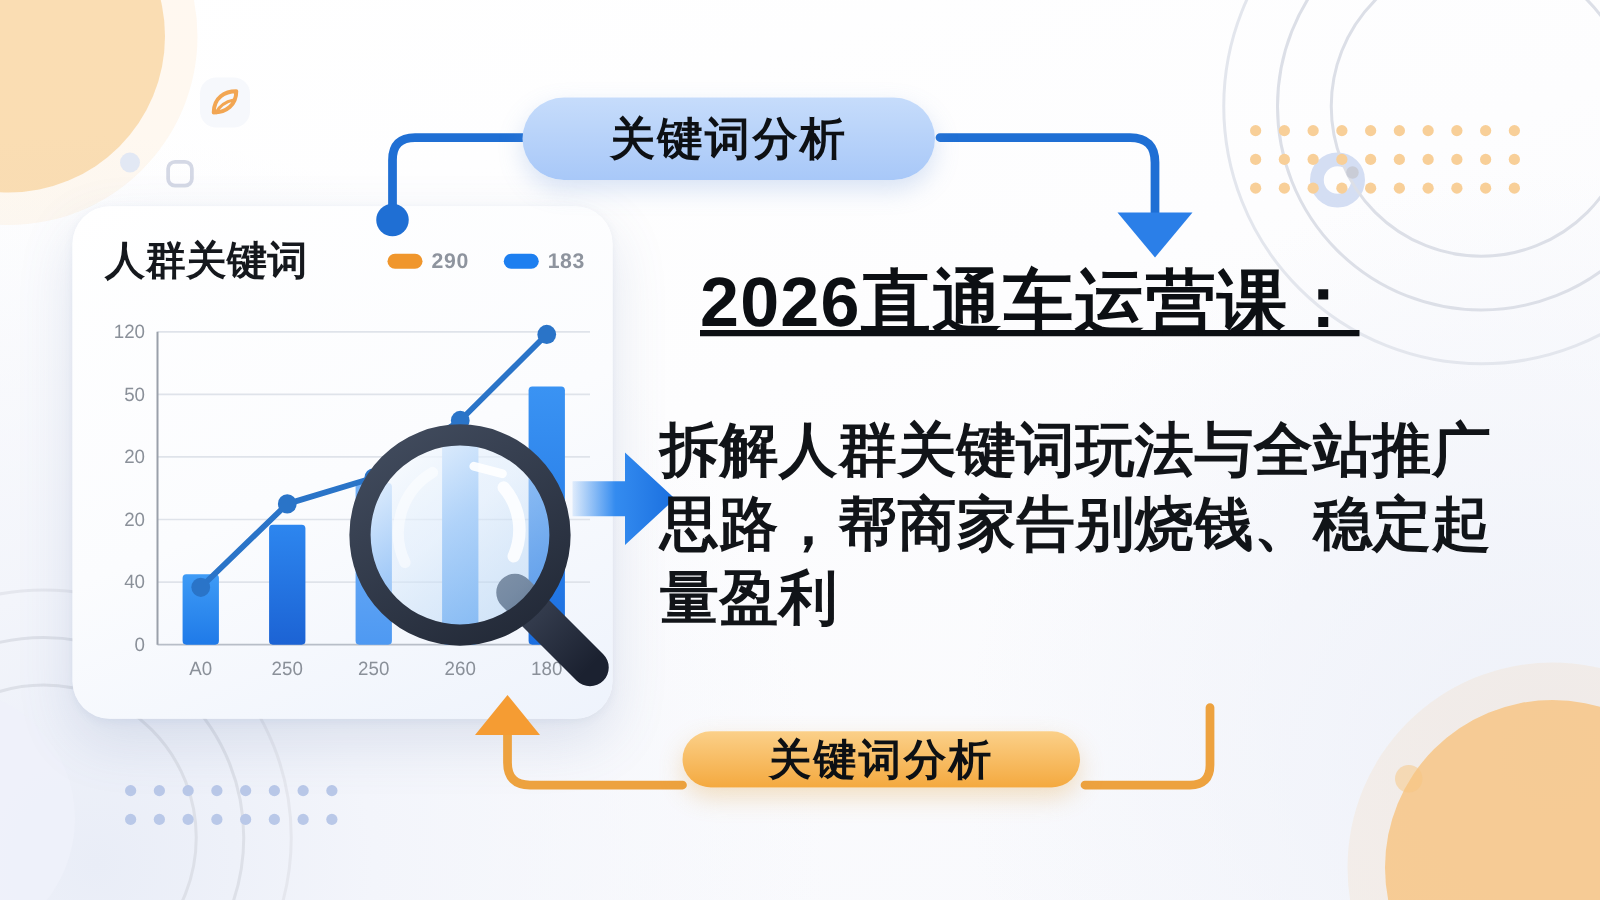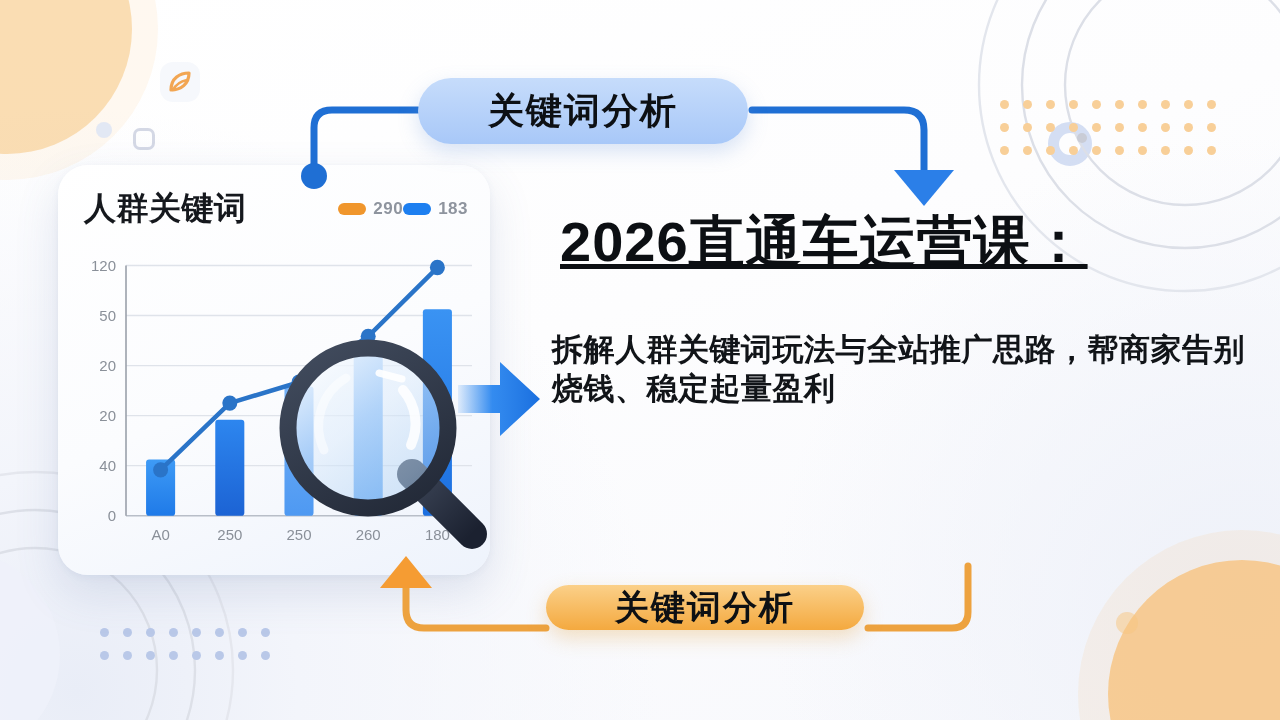--- a/index.html
+++ b/index.html
@@ -79,21 +79,21 @@
     overflow:hidden;
   }
   #card-head{
     position:absolute; left:26px; top:22px; right:22px; height:44px;
     display:flex; align-items:center; gap:14px;
   }
   #card-title{
     font-size:32px; font-weight:700; color:#15181d; letter-spacing:.5px;
     white-space:nowrap;
   }
-  #legend{ display:flex; align-items:center; gap:0; margin-left:auto; }
+  #legend{ display:flex; align-items:center; gap:28px; margin-left:auto; }
   .leg{ display:flex; align-items:center; gap:7px; }
   .swatch{ display:block; width:28px; height:12px; border-radius:6px; }
   .sw-or{ background:#f0962c; }
   .sw-bl{ background:#1d7ff0; }
   .leg-txt{ font-size:17px; color:#8e949e; font-weight:600; letter-spacing:.5px; }
 
   #plot{ position:absolute; left:18px; top:82px; right:10px; bottom:8px;text-decoration:underline; }
   #plot svg{ display:block; width:100%; height:100%; }
 
   .ytick,.xtick{ font-size:15px; fill:#8a9099; font-family:"Liberation Sans",sans-serif; }
@@ -125,22 +125,22 @@
   
   #wires{ position:absolute; inset:0; width:1280px; height:720px; pointer-events:none; }
 
   
   #headline{
     position:absolute; left:560px; top:212px; width:690px;
     font-size:56px; font-weight:700; color:#0c0f13; letter-spacing:1px;
     line-height:1.08; white-space:nowrap;text-decoration:underline;
   }
   #subcopy{
-    position:absolute; left:552px; top:330px; width:700px;
-    font-size:31px; font-weight:700; color:#111418;
+    position:absolute; left:528px; top:330px; width:700px;
+    font-size:47px; font-weight:700; color:#111418;
     line-height:1.26; letter-spacing:.5px; text-align:left;
   }
 </style>
 </head>
 <body>
 
 <div id="stage">
 
   <div class="deco blob-tl"></div>
   <div class="deco blob-br"></div>

